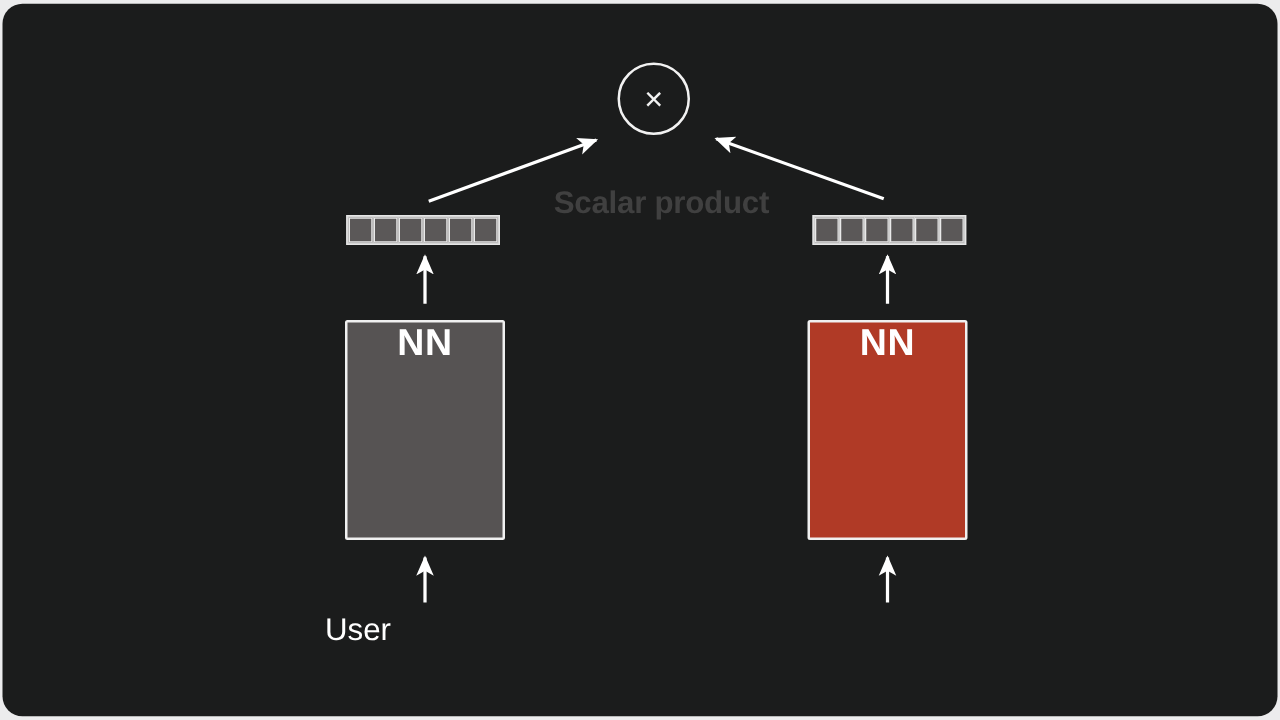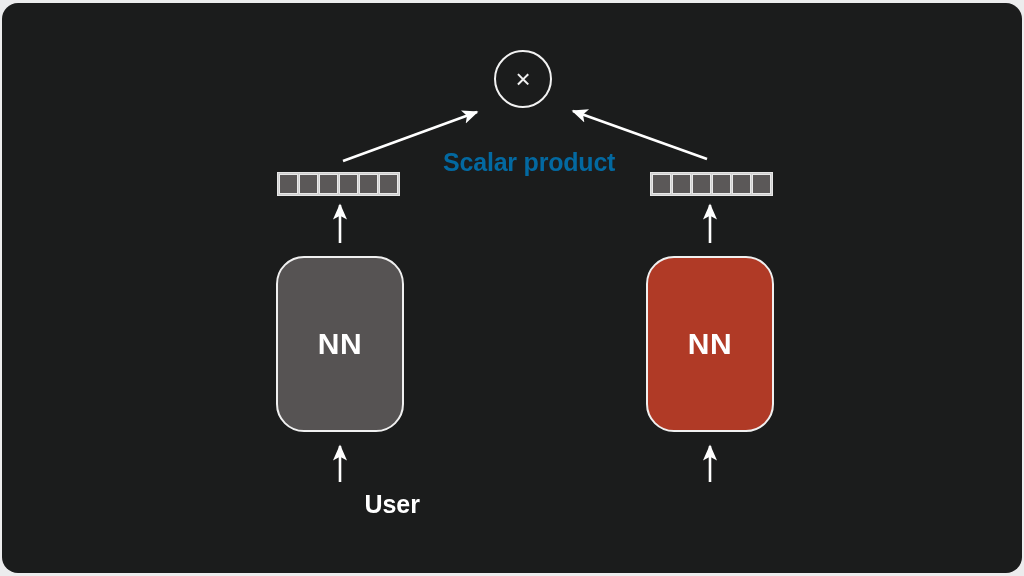--- a/index.html
+++ b/index.html
@@ -58,21 +58,21 @@
     justify-content: center;
     color: #f2f2f2;
     font-size: 26px;
     line-height: 1;
     font-family: "Liberation Sans", sans-serif;
   }
 
   
   .caption {
     position: absolute;
-    color: #0369a1;
+    color: #404040;
     font-weight: bold;
     white-space: nowrap;
   }
   #scalar-caption {
     left: 443px;
     top: 148px;
     font-size: 25px;
     letter-spacing: -0.2px;
   }
 
@@ -98,44 +98,43 @@
     margin-right: 1px;
   }
   .embedding .cell:last-child { margin-right: 0; }
 
   
   .nn-box {
     position: absolute;
     top: 256px;
     width: 128px;
     height: 176px;
-    border-radius: 28px;
+    border-radius: 2px;
     border: 2.5px solid #f0f0f0;
     box-sizing: border-box;
     display: flex;
-    align-items: center;
     justify-content: center;
   }
   #nn-user { left: 276px; background: #565353; }
   #nn-item { left: 646px; background: #b03a26; }
   .nn-label {
     color: #ffffff;
     font-size: 30px;
     font-weight: bold;
     letter-spacing: 0.5px;
   }
 
   
   .input-label {
     position: absolute;
     top: 490px;
     color: #ffffff;
     font-size: 25px;
-    font-weight: bold;
-    text-align: right;
+    font-weight: normal;
+    text-align: left;
     width: 160px;
   }
   #label-user { left: 260px; }
   #label-item { left: 630px; }
 </style>
 </head>
 <body>
 
 <div id="stage">
 

